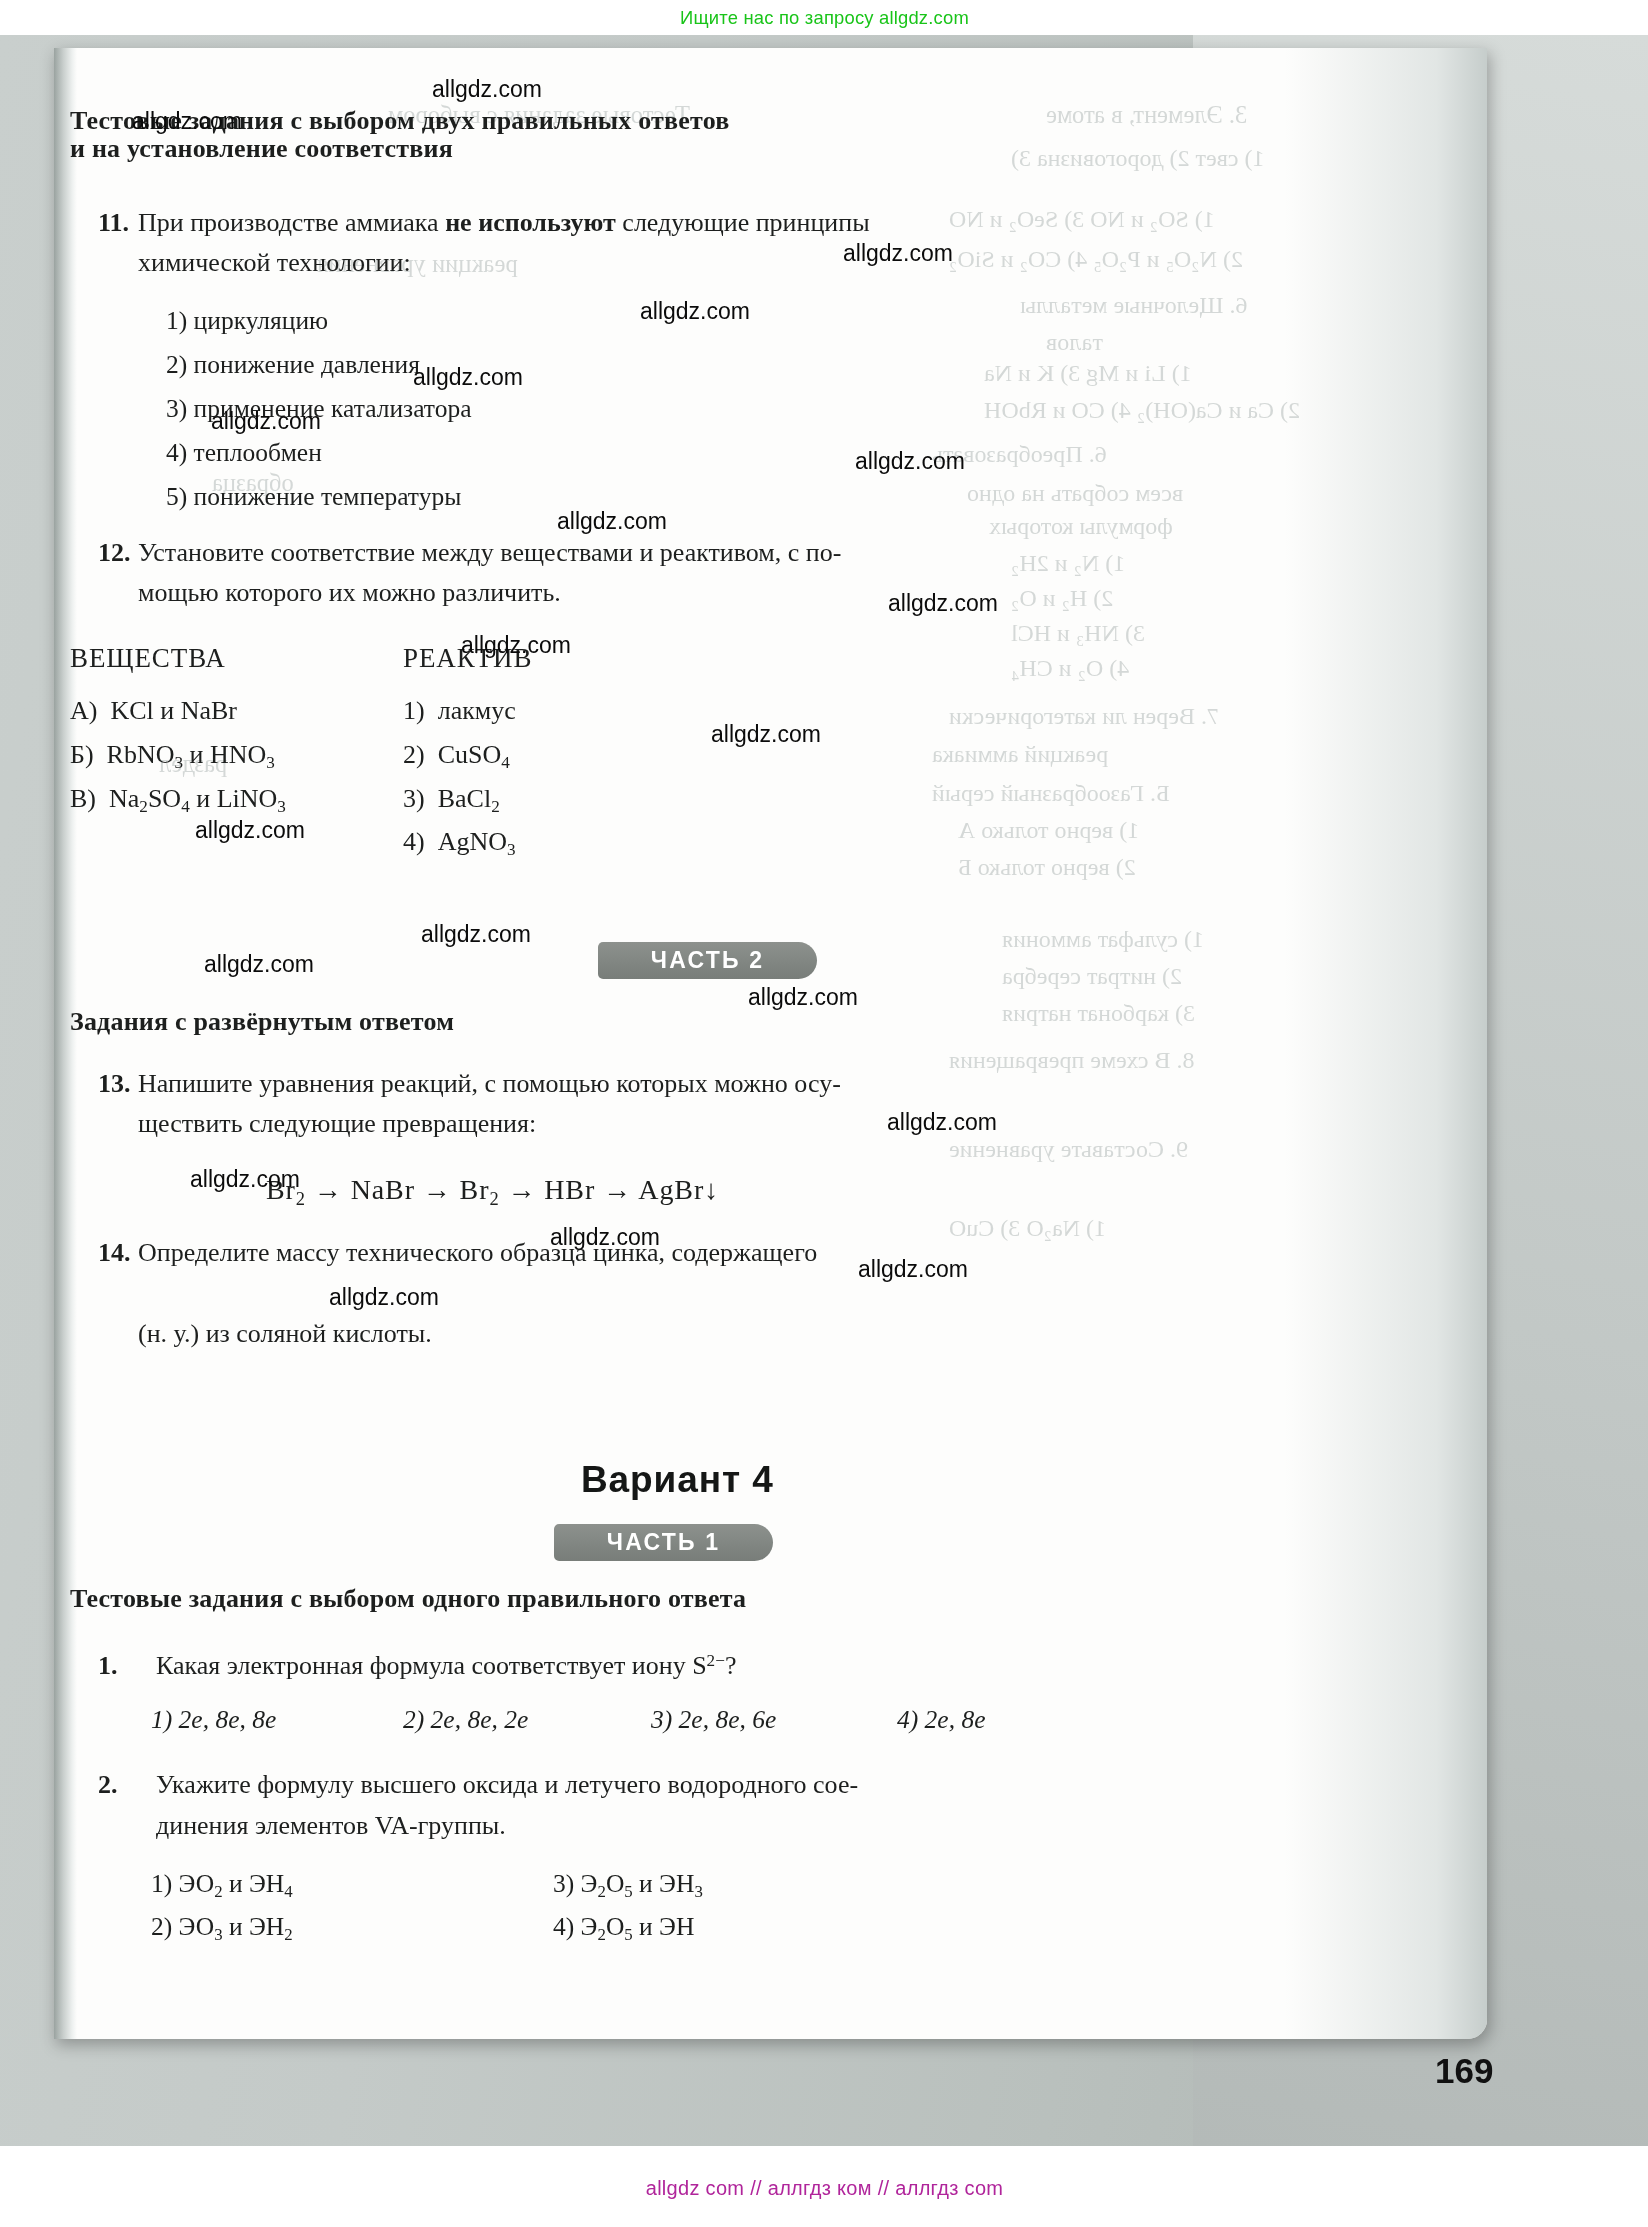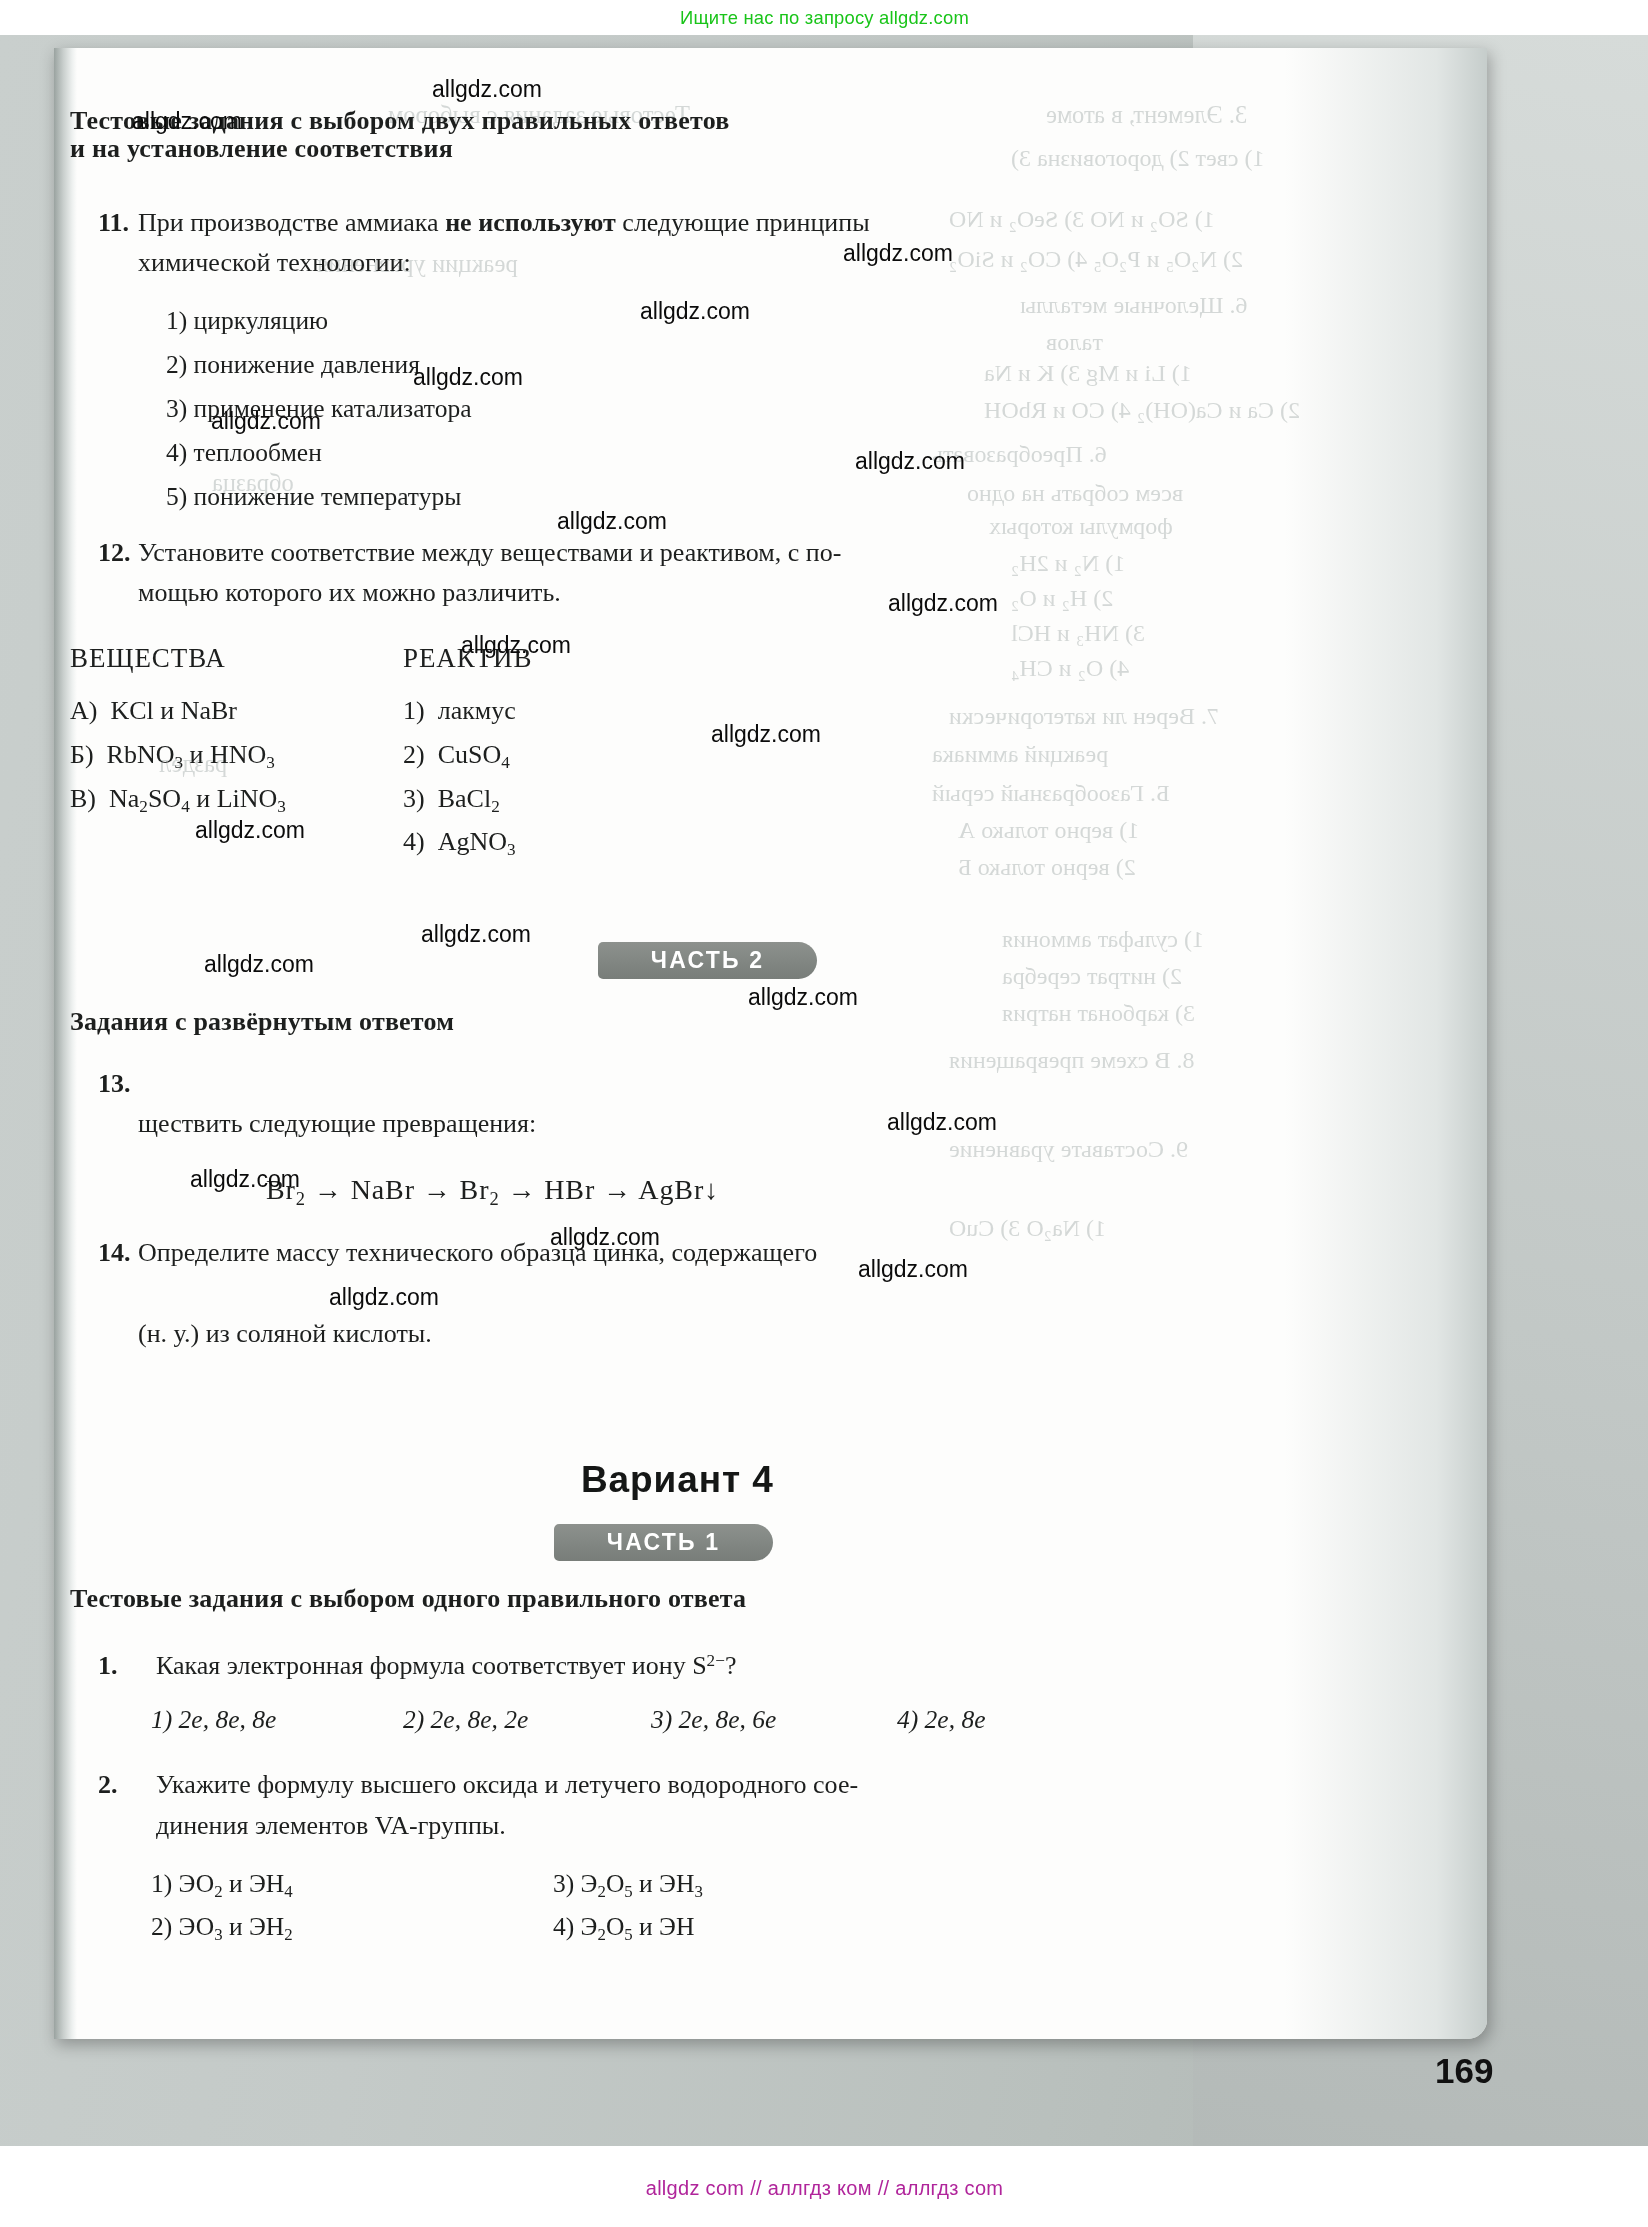--- a/index.html
+++ b/index.html
@@ -271,20 +271,21 @@
     <div class="t" style="left:349px; top:779px; font-size:26px;">
       <span>4)</span>
       <span>&nbsp;AgNO<sub>3</sub></span>
     </div>
 
     <div class="part-pill" style="left:544px; top:894px; width:219px;">ЧАСТЬ 2</div>
 
     <div class="t sec-head" style="left:16px; top:959px;">Задания с развёрнутым ответом</div>
 
     <div class="t qnum" style="left:16px; top:1021px;">13.</div>
+    <div class="t qtext" style="left:77px; top:1021px;">Напишите уравнения реакций, с помощью которых можно осу-</div>
     <div class="t qtext" style="left:77px; top:1061px;">ществить следующие превращения:</div>
 
     <div class="t" style="left:212px; top:1126px; font-size:28px; letter-spacing:0.9px;">
       Br<sub>2</sub> → NaBr → Br<sub>2</sub> → HBr → AgBr↓
     </div>
 
     <div class="t qnum" style="left:16px; top:1190px;">14.</div>
     <div class="t qtext" style="left:77px; top:1190px;">Определите массу технического образца цинка, содержащего</div>
     <div class="t qtext" style="left:77px; top:1271px;">(н. у.) из соляной кислоты.</div>
 

